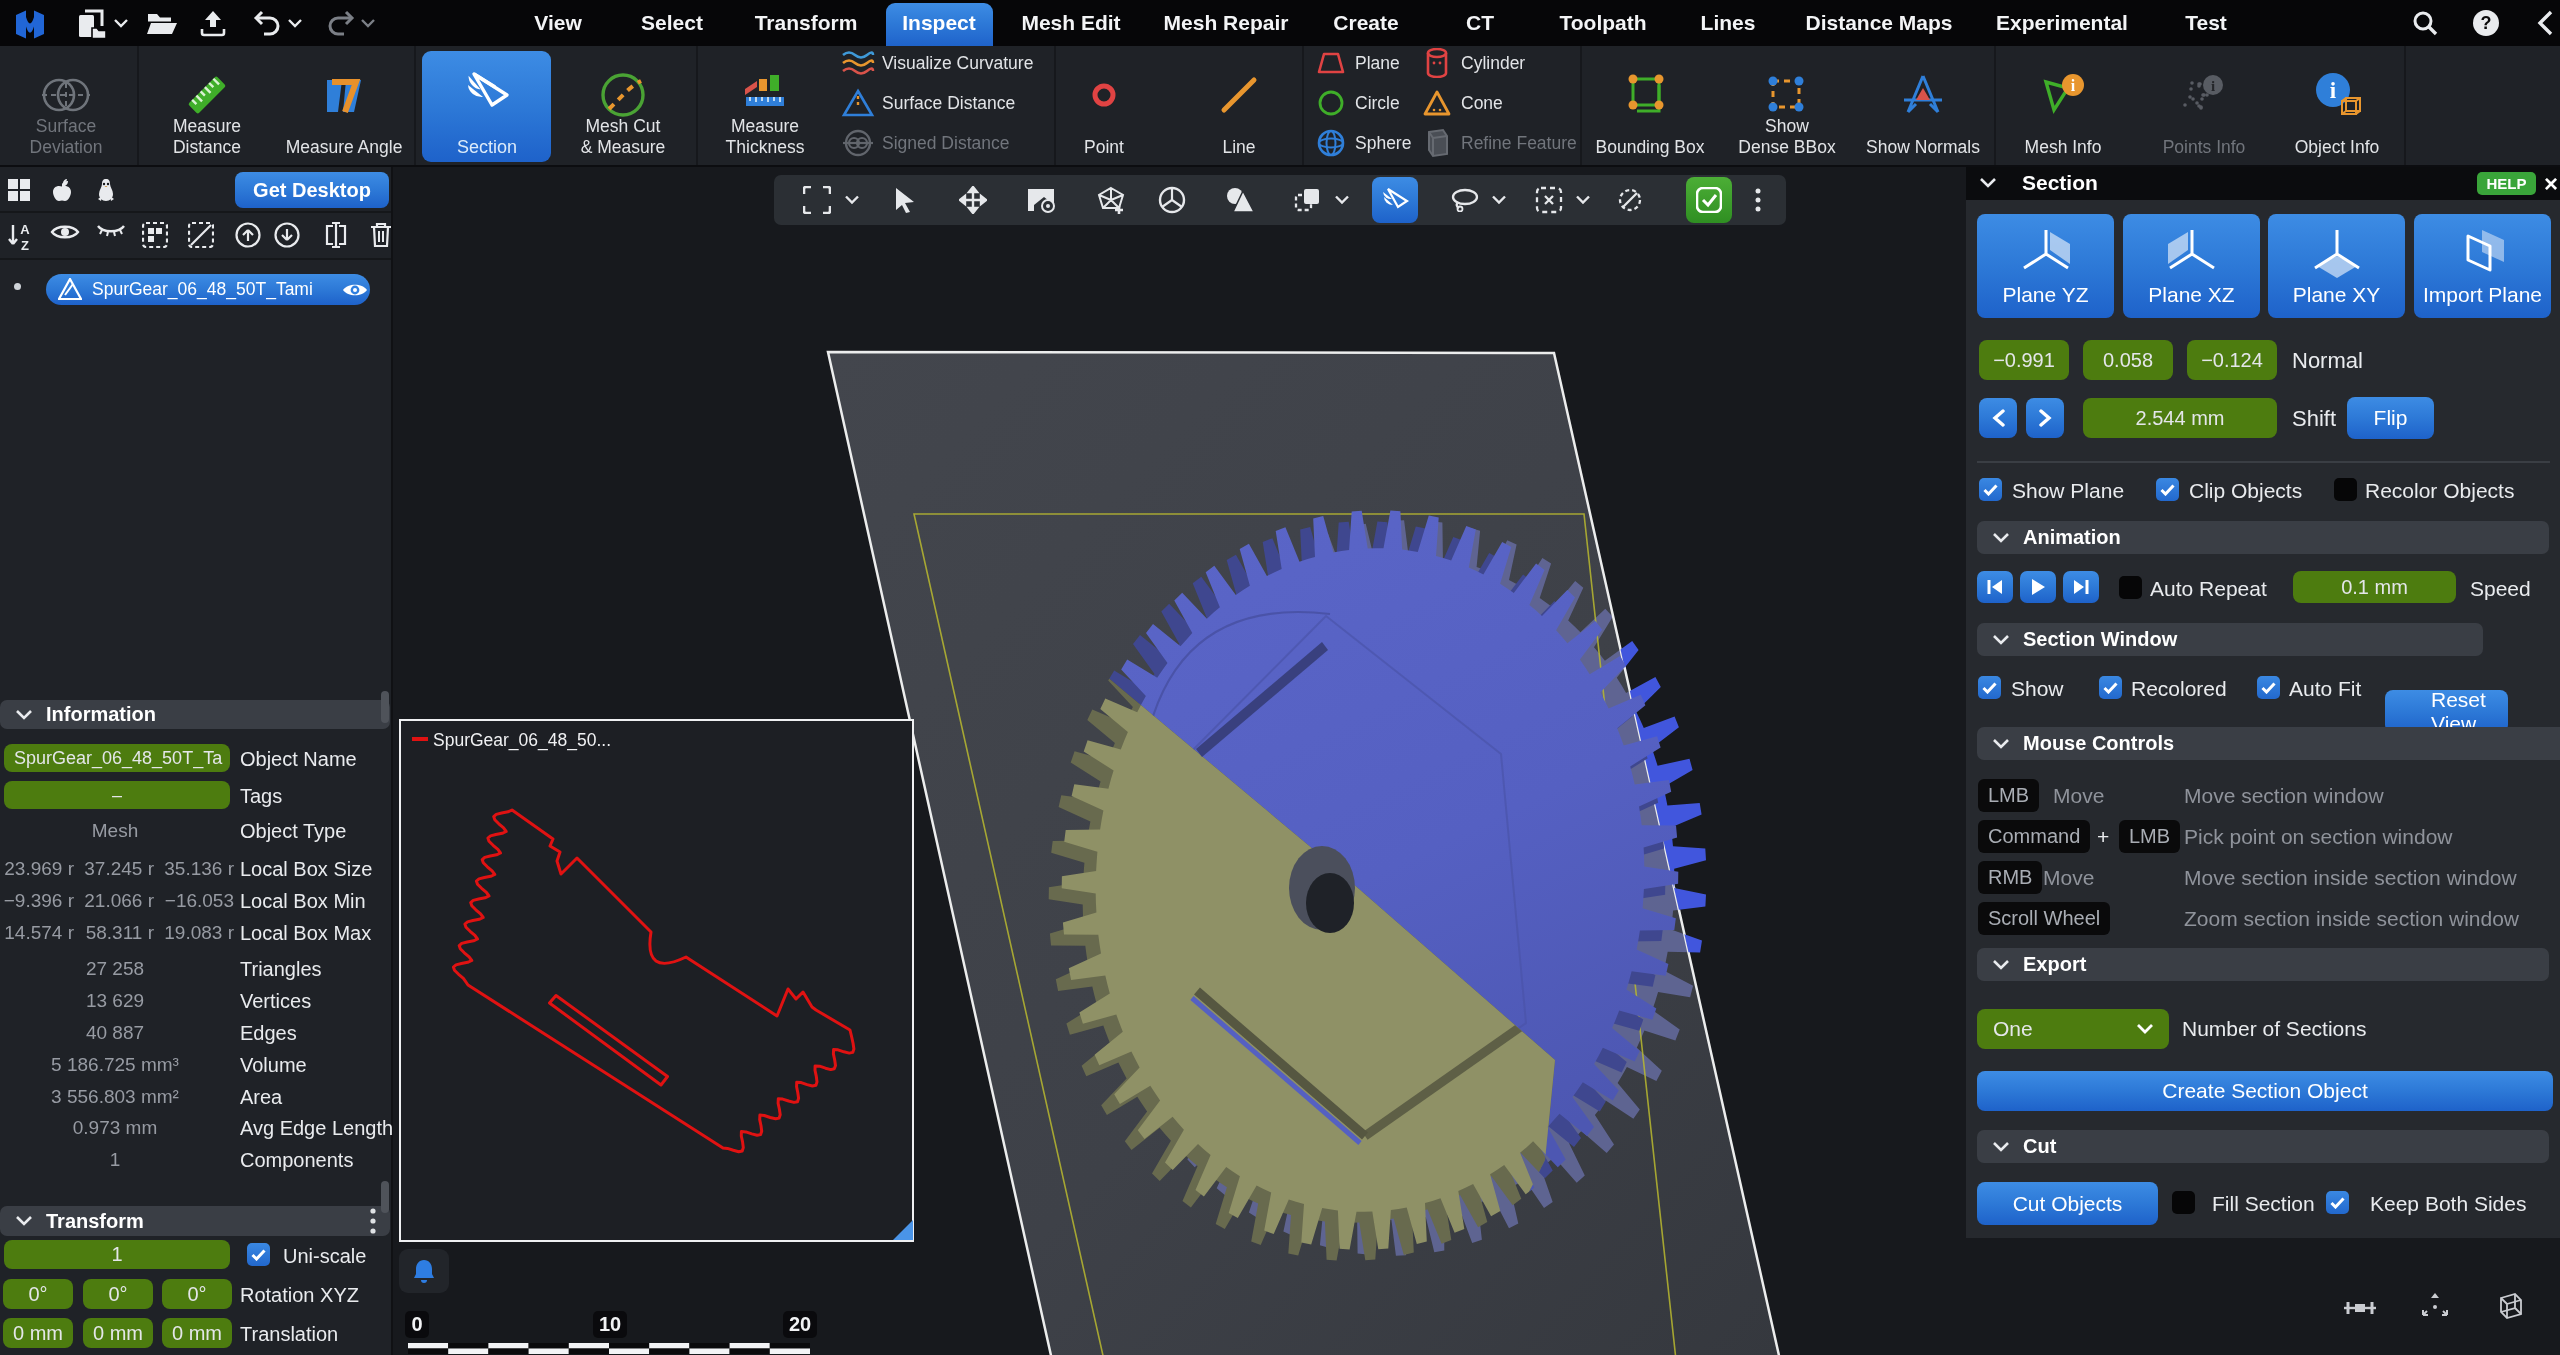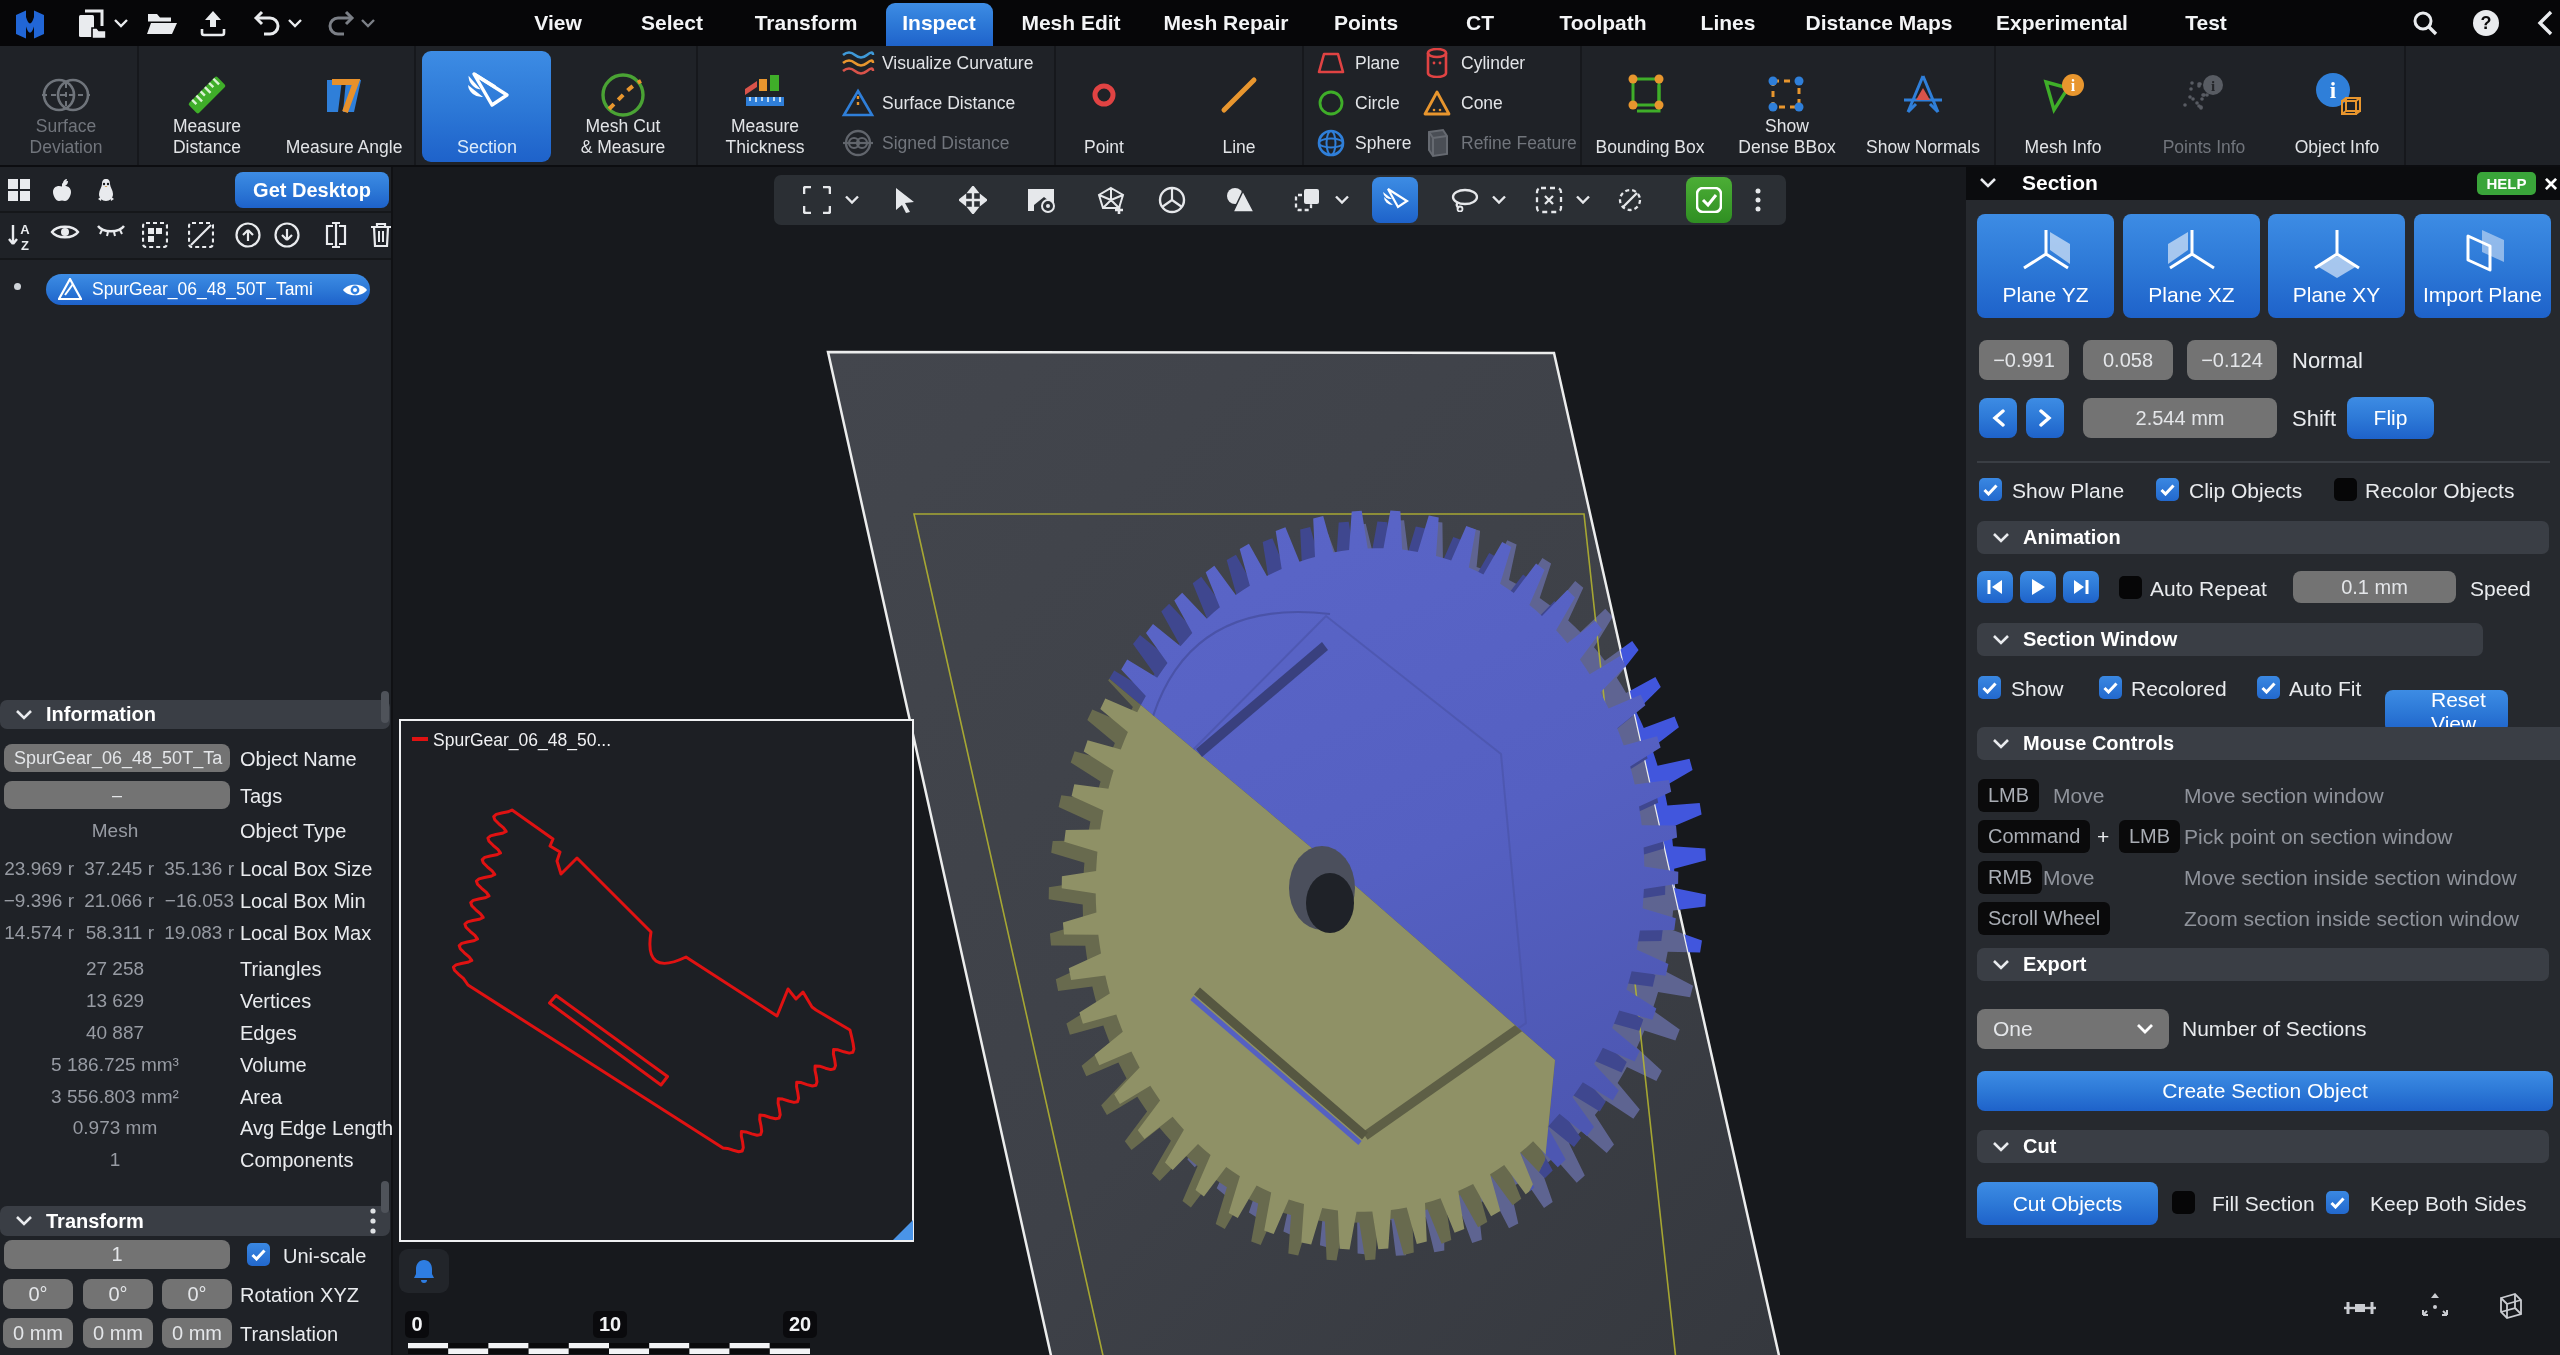--- a/index.html
+++ b/index.html
@@ -1,20 +1,20 @@
 <!DOCTYPE html>
 <html><head><meta charset="utf-8">
 <style>
 *{box-sizing:border-box;margin:0;padding:0;}
 html,body{width:2560px;height:1355px;overflow:hidden;}
 body{background:#17191d;font-family:"Liberation Sans",sans-serif;color:#e9ebee;position:relative;}
 .abs{position:absolute;}
 .blue{background:linear-gradient(180deg,#3d8ce4 0%,#2e7ad8 45%,#1f63cb 100%);}
 .bluebtn{background:linear-gradient(180deg,#3d8ce4 0%,#2d79d7 50%,#1e62ca 100%);border-radius:8px;color:#fff;display:flex;align-items:center;justify-content:center;}
-.inp{background:#737373;border-radius:8px;color:#e4e6e9;display:flex;align-items:center;justify-content:center;font-size:20px;}
+.inp{background:#4d7c0f;border-radius:8px;color:#e4e6e9;display:flex;align-items:center;justify-content:center;font-size:20px;}
 .cb{width:23px;height:23px;border-radius:5px;background:linear-gradient(180deg,#3a88e2,#2268cd);display:flex;align-items:center;justify-content:center;}
 .cb svg{width:15px;height:12px;}
 .cb0{width:23px;height:23px;border-radius:5px;background:#060607;}
 .hdr{background:#3a3e45;border-radius:7px;display:flex;align-items:center;color:#fff;font-size:21px;}
 .hdr .chev{margin:0 14px 0 16px;}
 .kbd{background:#0a0a0b;border-radius:6px;color:#a9adb4;font-size:20px;display:inline-flex;align-items:center;justify-content:center;height:33px;padding:0 10px;}
 .lbl{font-size:21px;color:#e9ebee;}
 svg{display:block;}
 .ic{display:flex;align-items:center;justify-content:center;}
 </style></head>
@@ -128,21 +128,21 @@
         <path d="M1 1 L7.0 7.0 L13 1" fill="none" stroke="#7b7f86" stroke-width="2.4"></path>
       </svg>
     </div>
     <div class="abs blue" style="left:886px;top:3px;width:107px;height:43px;border-radius:9px 9px 0 0;"></div>
     <div class="abs" style="left:445px;top:11px;transform:translateX(-50%);font-size:21px;font-weight:bold;color:#f3f4f6;white-space:nowrap;margin-top:36px;">Home</div>
     <div class="abs" style="left:558px;top:11px;transform:translateX(-50%);font-size:21px;font-weight:bold;color:#f3f4f6;white-space:nowrap;">View</div>
     <div class="abs" style="left:672px;top:11px;transform:translateX(-50%);font-size:21px;font-weight:bold;color:#f3f4f6;white-space:nowrap;">Select</div>
     <div class="abs" style="left:806px;top:11px;transform:translateX(-50%);font-size:21px;font-weight:bold;color:#f3f4f6;white-space:nowrap;">Transform</div>
     <div class="abs" style="left:1071px;top:11px;transform:translateX(-50%);font-size:21px;font-weight:bold;color:#f3f4f6;white-space:nowrap;">Mesh Edit</div>
     <div class="abs" style="left:1226px;top:11px;transform:translateX(-50%);font-size:21px;font-weight:bold;color:#f3f4f6;white-space:nowrap;">Mesh Repair</div>
-    <div class="abs" style="left:1366px;top:11px;transform:translateX(-50%);font-size:21px;font-weight:bold;color:#f3f4f6;white-space:nowrap;">Points</div>
+    <div class="abs" style="left:1366px;top:11px;transform:translateX(-50%);font-size:21px;font-weight:bold;color:#f3f4f6;white-space:nowrap;">Create</div>
     <div class="abs" style="left:1480px;top:11px;transform:translateX(-50%);font-size:21px;font-weight:bold;color:#f3f4f6;white-space:nowrap;">CT</div>
     <div class="abs" style="left:1603px;top:11px;transform:translateX(-50%);font-size:21px;font-weight:bold;color:#f3f4f6;white-space:nowrap;">Toolpath</div>
     <div class="abs" style="left:1728px;top:11px;transform:translateX(-50%);font-size:21px;font-weight:bold;color:#f3f4f6;white-space:nowrap;">Lines</div>
     <div class="abs" style="left:1879px;top:11px;transform:translateX(-50%);font-size:21px;font-weight:bold;color:#f3f4f6;white-space:nowrap;">Distance Maps</div>
     <div class="abs" style="left:2062px;top:11px;transform:translateX(-50%);font-size:21px;font-weight:bold;color:#f3f4f6;white-space:nowrap;">Experimental</div>
     <div class="abs" style="left:2206px;top:11px;transform:translateX(-50%);font-size:21px;font-weight:bold;color:#f3f4f6;white-space:nowrap;">Test</div>
     <div class="abs" style="left:939px;top:11px;transform:translateX(-50%);font-size:21px;font-weight:bold;color:#fff;z-index:6;">Inspect</div>
     <div class="abs ic" style="left:2412px;top:10px;">
       <svg width="26" height="26" viewBox="0 0 26 26">
         <circle cx="11" cy="11" r="8" fill="none" stroke="#e9ebee" stroke-width="3"></circle>

